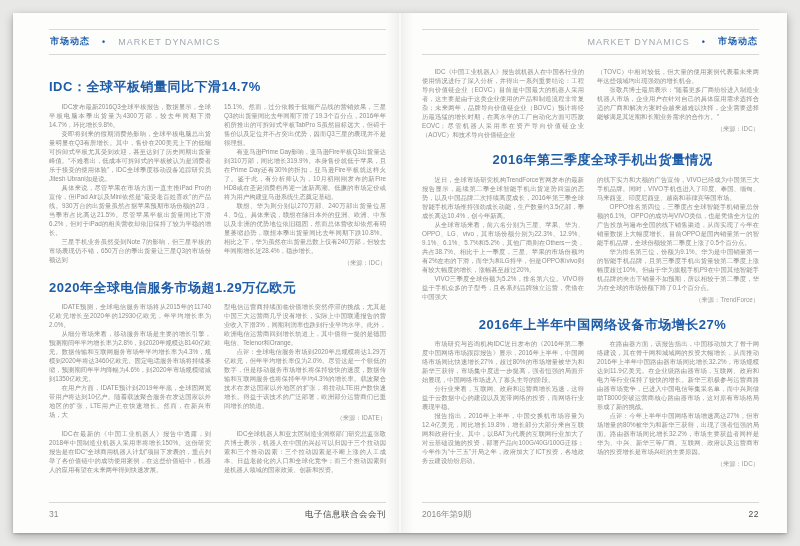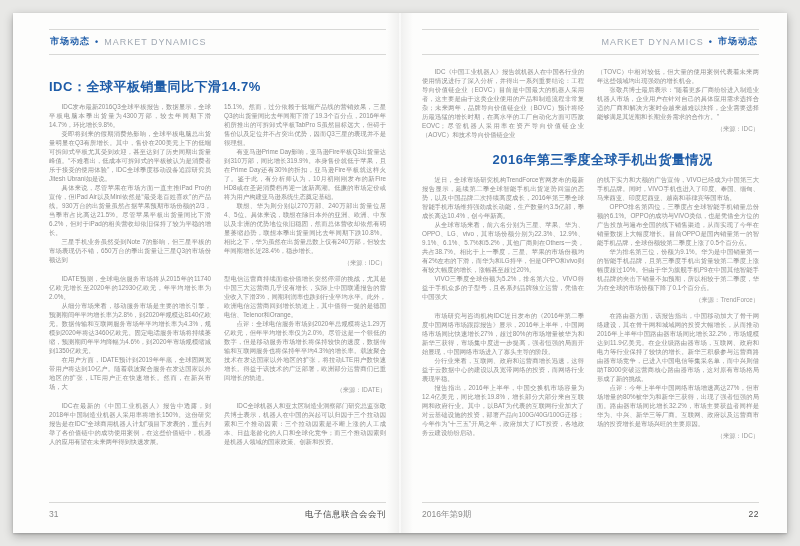--- a/index.html
+++ b/index.html
@@ -33,21 +33,21 @@
     width:387px;height:520px;position:relative;overflow:hidden;
     background:var(--page-bg);
   }
   .page-left{padding:16px 14px 0 36px;}
   .page-right{padding:16px 28px 0 22px;}
   .page-header{
     border-top:1px solid var(--hairline);
     border-bottom:1px solid var(--hairline);
     padding:5px 1px 6px;
     font-size:9px;letter-spacing:1px;
-    display:flex;align-items:center;gap:5px;
+    display:flex;align-items:center;gap:12px;
   }
   .page-header.align-right{justify-content:flex-end;}
   .hdr-zh{color:var(--accent);font-weight:bold;}
   .hdr-en{color:var(--header-en);}
   .hdr-dot{color:var(--accent);font-weight:bold;font-size:9px;}
   .article-title{
     color:var(--accent);
     font-size:13px;font-weight:bold;letter-spacing:0.5px;
     line-height:1.2;
   }
@@ -101,20 +101,21 @@
         <div class="col">
           <p class="no-indent">15.1%。然而，过分依赖于低端产品线的营销效果，三星Q3的出货量同比去年同期下滑了19.3个百分点，2016年年初所推出的可拆卸式平板TabPro S虽然目标远大，但碍于售价以及定位并不占突出优势，因而Q3三星的表现并不是很理想。</p>
           <p>有亚马逊Prime Day影响，亚马逊Fire平板Q3出货量达到310万部，同比增长319.9%。本身售价就低于苹果，且在Prime Day还有30%的折扣，亚马逊Fire平板就这样火了。鉴于此，有分析师认为，10月初刚刚发布的新Fire HD8或在圣诞消费档再迎一波新高潮。低廉的市场定价或将为用户构建亚马逊系统生态奠定基础。</p>
           <p>联想、华为则分别以270万部、240万部出货量位居4、5位。具体来说，联想在除日本外的亚洲、欧洲、中东以及非洲的优势地位依旧稳固，然而总体营收却依然有明显萎缩趋势，联想本季出货量同比去年同期下跌10.8%。相比之下，华为虽然在出货量总数上仅有240万部，但较去年同期增长近28.4%，稳步增长。</p>
           <p class="source">（来源：IDC）</p>
         </div>
       </div>
     </article>
 
     <article>
+      <h2 class="article-title mt-md">2020年全球电信服务市场超1.29万亿欧元</h2>
       <div class="cols">
         <div class="col">
           <p>IDATE预测，全球电信服务市场将从2015年的11740亿欧元增长至2020年的12930亿欧元，年平均增长率为2.0%。</p>
           <p>从细分市场来看，移动服务市场是主要的增长引擎，预测期间年平均增长率为2.8%，到2020年规模达8140亿欧元。数据传输和互联网服务市场年平均增长率为4.3%，规模到2020年将达3460亿欧元。固定电话服务市场将持续萎缩，预测期间年平均降幅为4.6%，到2020年市场规模缩减到1350亿欧元。</p>
           <p>在用户方面，IDATE预计到2019年年底，全球固网宽带用户将达到10亿户。随着载波聚合服务在发达国家以外地区的扩张，LTE用户正在快速增长。然而，在新兴市场，大</p>
         </div>
         <div class="col">
           <p class="no-indent">型电信运营商持续面临价值增长突然停滞的挑战，尤其是中国三大运营商几乎没有增长，实际上中国联通报告的营业收入下滑3%，同期利润率也跌到行业平均水平。此外，欧洲电信运营商回到增长轨道上，其中值得一提的是德国电信、Telenor和Orange。</p>
           <p>点评：全球电信服务市场到2020年总规模将达1.29万亿欧元，但年平均增长率仅为2.0%。尽管这是一个很低的数字，但是移动服务市场增长将保持较快的速度，数据传输和互联网服务也将保持年平均4.3%的增长率。载波聚合技术在发达国家以外地区的扩张，将拉动LTE用户数快速增长。得益于该技术的广泛部署，欧洲部分运营商们已重回增长的轨道。</p>
           <p class="source">（来源：IDATE）</p>
@@ -170,20 +171,21 @@
         <div class="col">
           <p class="no-indent">的线下实力和大额的广告宣传，VIVO已经成为中国第三大手机品牌。同时，VIVO手机也进入了印度、泰国、缅甸、马来西亚、印度尼西亚、越南和菲律宾等国市场。</p>
           <p>OPPO排名第四位，三季度占全球智能手机销量总份额的6.1%。OPPO的成功与VIVO类似，也是凭借全方位的广告投放与遍布全国的线下销售渠道，从而实现了今年在销量数据上大幅度增长。目前OPPO是国内销量第一的智能手机品牌，全球份额较第二季度上涨了0.5个百分点。</p>
           <p>华为排名第三位，份额为9.1%。华为是中国销量第一的智能手机品牌，且第三季度手机出货量较第二季度上涨幅度超过10%。但由于华为旗舰手机P9在中国其他智能手机品牌的夹击下销量不如预期，所以相较于第二季度，华为在全球的市场份额下降了0.1个百分点。</p>
           <p class="source">（来源：TrendForce）</p>
         </div>
       </div>
     </article>
 
     <article>
+      <h2 class="article-title mt-md pad-title">2016年上半年中国网络设备市场增长27%</h2>
       <div class="cols">
         <div class="col">
           <p>市场研究与咨询机构IDC近日发布的《2016年第二季度中国网络市场跟踪报告》显示，2016年上半年，中国网络市场同比快速增长27%，超过80%的市场增量被华为和新华三获得，市场集中度进一步提高，强者恒强的局面开始显现，中国网络市场进入了寡头主导的阶段。</p>
           <p>分行业来看，互联网、政府和运营商增长迅速，这得益于云数据中心的建设以及宽带网络的投资，而网络行业表现平稳。</p>
           <p>报告指出，2016年上半年，中国交换机市场容量为12.4亿美元，同比增长19.8%，增长部分大部分来自互联网和政府行业。其中，以BAT为代表的互联网行业加大了对云基础设施的投资，部署产品向100G/40G/100G迁移；今年作为“十三五”开局之年，政府加大了ICT投资，各地政务云建设纷纷启动。</p>
         </div>
         <div class="col">
           <p>在路由器方面，该报告指出，中国移动加大了骨干网络建设，其在骨干网和城域网的投资大幅增长，从而推动2016年上半年中国路由器市场同比增长32.2%，市场规模达到11.9亿美元。在企业级路由器市场，互联网、政府和电力等行业保持了较快的增长。新华三积极参与运营商路由器市场竞争，已进入中国电信等集采名单，而中兴则借助T8000突破运营商核心路由器市场，这对原有市场格局形成了新的挑战。</p>
           <p>点评：今年上半年中国网络市场增速高达27%，但市场增量的80%被华为和新华三获得，出现了强者恒强的局面。路由器市场同比增长32.2%，市场主要获益者同样是华为、中兴、新华三等厂商。互联网、政府以及运营商市场的投资增长是市场兴旺的主要原因。</p>
           <p class="source">（来源：IDC）</p>

